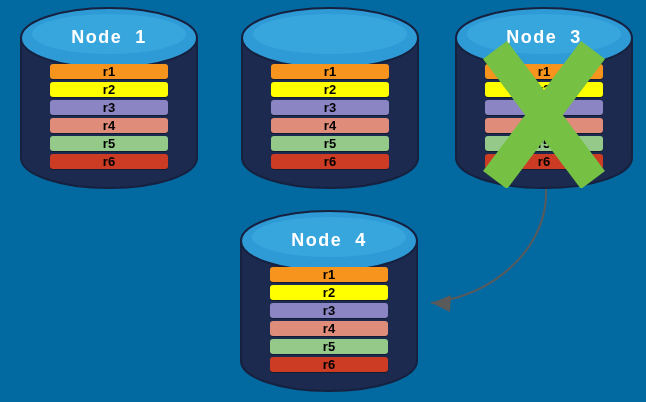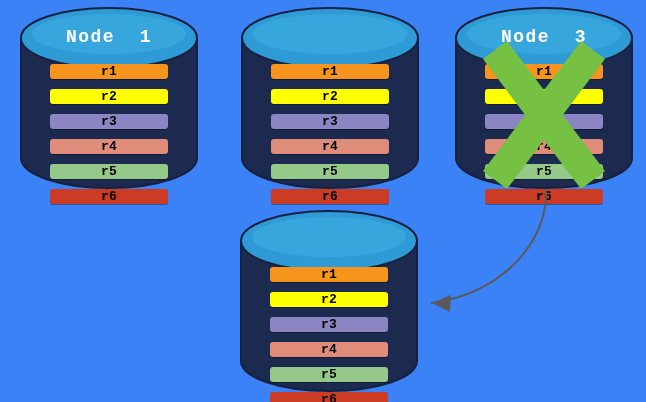--- a/index.html
+++ b/index.html
@@ -4,23 +4,23 @@
 <style>
   html, body {
     margin: 0;
     padding: 0;
     background: #ffffff;
   }
   #canvas {
     position: relative;
     width: 646px;
     height: 402px;
-    background: #3b82f6;
+    background: #0369a1;
     overflow: hidden;
-    font-family: Liberation Mono, monospace;
+    font-family: Liberation Sans, sans-serif;
   }
 
   
   .node {
     position: absolute;
   }
   .node-svg {
     position: absolute;
     left: 0;
     top: 0;
@@ -41,21 +41,21 @@
   .bars {
     position: absolute;
     left: 0;
     width: 100%;
     display: flex;
     flex-direction: column;
   }
   .bar {
     position: relative;
     height: 15px;
-    margin-bottom: 10px;
+    margin-bottom: 3px;
     border-radius: 3px;
     box-shadow: 0 1px 0 rgba(0,0,0,0.35);
     display: flex;
     align-items: center;
     justify-content: center;
   }
   .bar:last-child { margin-bottom: 12px; }
   .bar-label {
     font-size: 13px;
     font-weight: bold;
@@ -173,20 +173,21 @@
           <line x1="40" y1="42" x2="138" y2="172" stroke="#76C043" stroke-width="30"></line>
           <line x1="138" y1="42" x2="40" y2="172" stroke="#76C043" stroke-width="30"></line>
         </svg>
       </div>
       <div class="node" style="left: 240px; top: 211px; width: 178px; height: 180px;">
         <svg class="node-svg" width="178" height="180" viewBox="0 0 178 180">
           <path d="M 1 30 L 1 150 A 88 30 0 0 0 177 150 L 177 30 Z" fill="#1B2A4E" stroke="#162140" stroke-width="2"></path>
           <ellipse cx="89" cy="30" rx="88" ry="30" fill="#2E9BD6" stroke="#162140" stroke-width="2"></ellipse>
           <ellipse cx="89" cy="26" rx="77" ry="20" fill="#3FAEE4" opacity="0.55"></ellipse>
         </svg>
+        <div class="node-title" style="top: 19px;">Node  4</div>
         <div class="bars" style="top: 56px; padding-left: 30px; padding-right: 30px; box-sizing: border-box;">
           <div class="bar" style="background: rgb(247, 148, 30);">
             <span class="bar-label">r1</span>
           </div>
           <div class="bar" style="background: rgb(255, 255, 0);">
             <span class="bar-label">r2</span>
           </div>
           <div class="bar" style="background: rgb(139, 133, 196);">
             <span class="bar-label">r3</span>
           </div>

